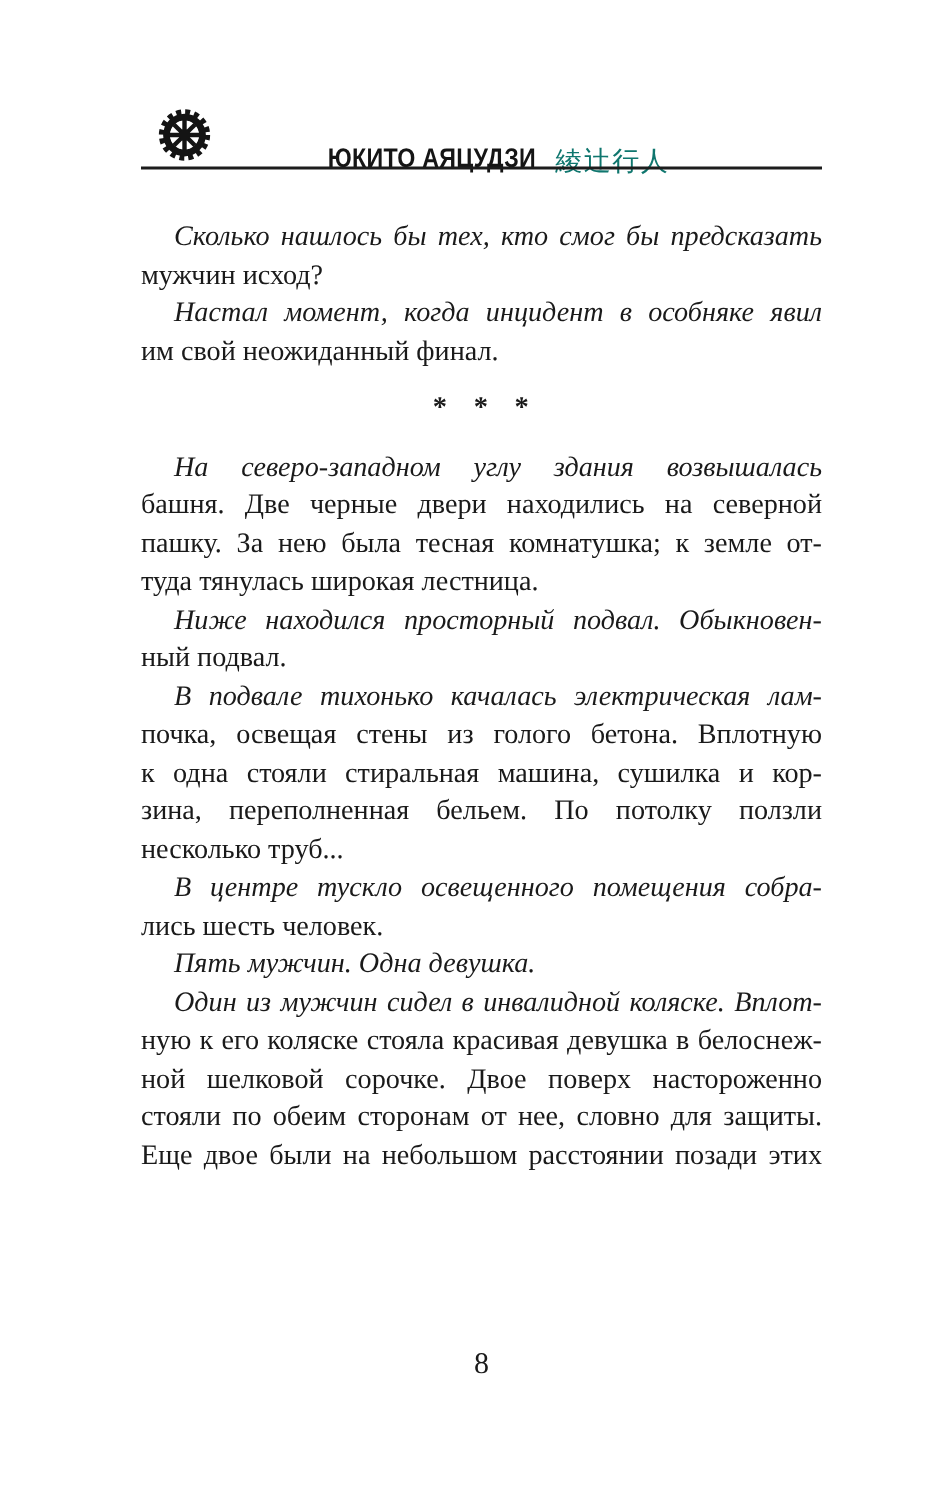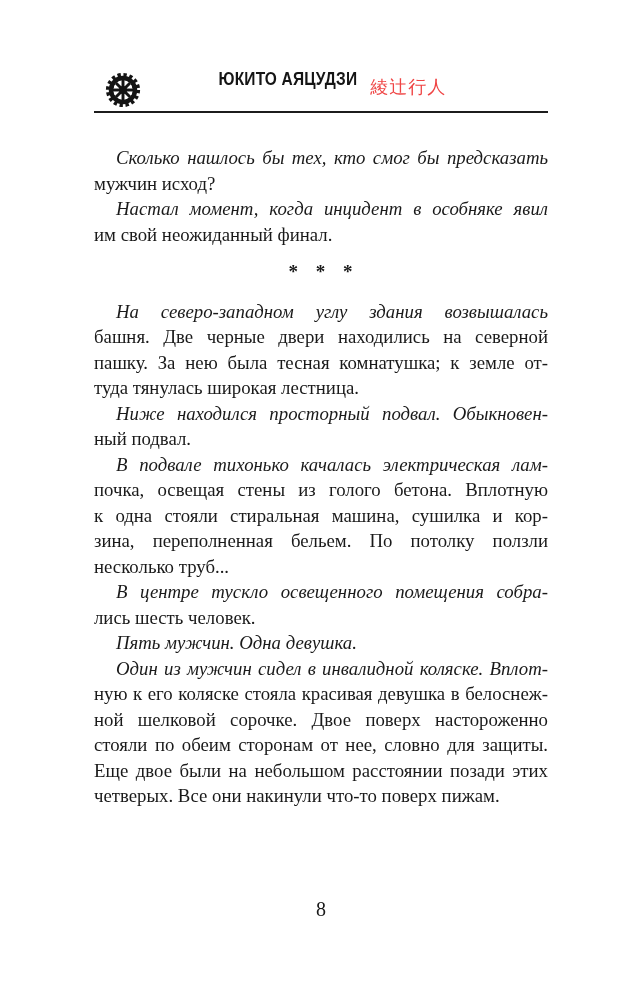--- a/index.html
+++ b/index.html
@@ -10,33 +10,33 @@
     font-family: "Liberation Serif", "DejaVu Serif", serif;
     color: #1a1a1a;
     overflow: hidden;
   }
   .page { position: absolute; inset: 0; background: #fff; }
 
   
   .header { position: absolute; left: 94px; top: 0; width: 454px; height: 118px; }
   .gear { position: absolute; left: 10px; top: 71px; width: 38px; height: 38px; }
   .header-title {
-    position: absolute; left: 0; right: 0; top: 68px; height: 22px;
-    display: flex; justify-content: center; align-items: center; gap: 13px;
+    position: absolute; left: 0; right: 0; top: 95px; height: 22px;
+    display: flex; justify-content: center; align-items: flex-start; gap: 13px;
     white-space: nowrap;
   }
   .author-cyr {
     font-family: "Liberation Sans", "DejaVu Sans", sans-serif;
     font-weight: 700; font-size: 18px; letter-spacing: 0.2px;
     display: inline-block; transform: scaleX(0.86); transform-origin: right center;
     color: #151515;
   }
   .author-cjk {
     font-family: "DejaVu Sans", sans-serif;
-    font-weight: 400; font-size: 18px; letter-spacing: 1px; color: #ef4444; margin-top: 16px;
+    font-weight: 400; font-size: 18px; letter-spacing: 1px; color: #0f766e;
   }
   .header-rule {
     position: absolute; left: 0; right: 0; top: 111px; height: 2px;
     background: #1c1c1c;
   }
 
   
   .body-text {
     position: absolute; left: 94px; top: 145px; width: 454px;
     font-size: 18.8px; line-height: 25.5px;
@@ -117,19 +117,18 @@
       </div>
       <div class="para">
         <div class="line first last">Пять мужчин. Одна девушка.</div>
       </div>
       <div class="para">
         <div class="line first">Один из мужчин сидел в инвалидной коляске. Вплот-</div>
         <div class="line">ную к его коляске стояла красивая девушка в белоснеж-</div>
         <div class="line">ной шелковой сорочке. Двое поверх настороженно</div>
         <div class="line">стояли по обеим сторонам от нее, словно для защиты.</div>
         <div class="line">Еще двое были на небольшом расстоянии позади этих</div>
-        <div class="line last">четверых. Все они накинули что-то поверх пижам.</div>
       </div>
     </div>
 
   <div class="page-number">8</div>
 
 </div>
 
 </body></html>

